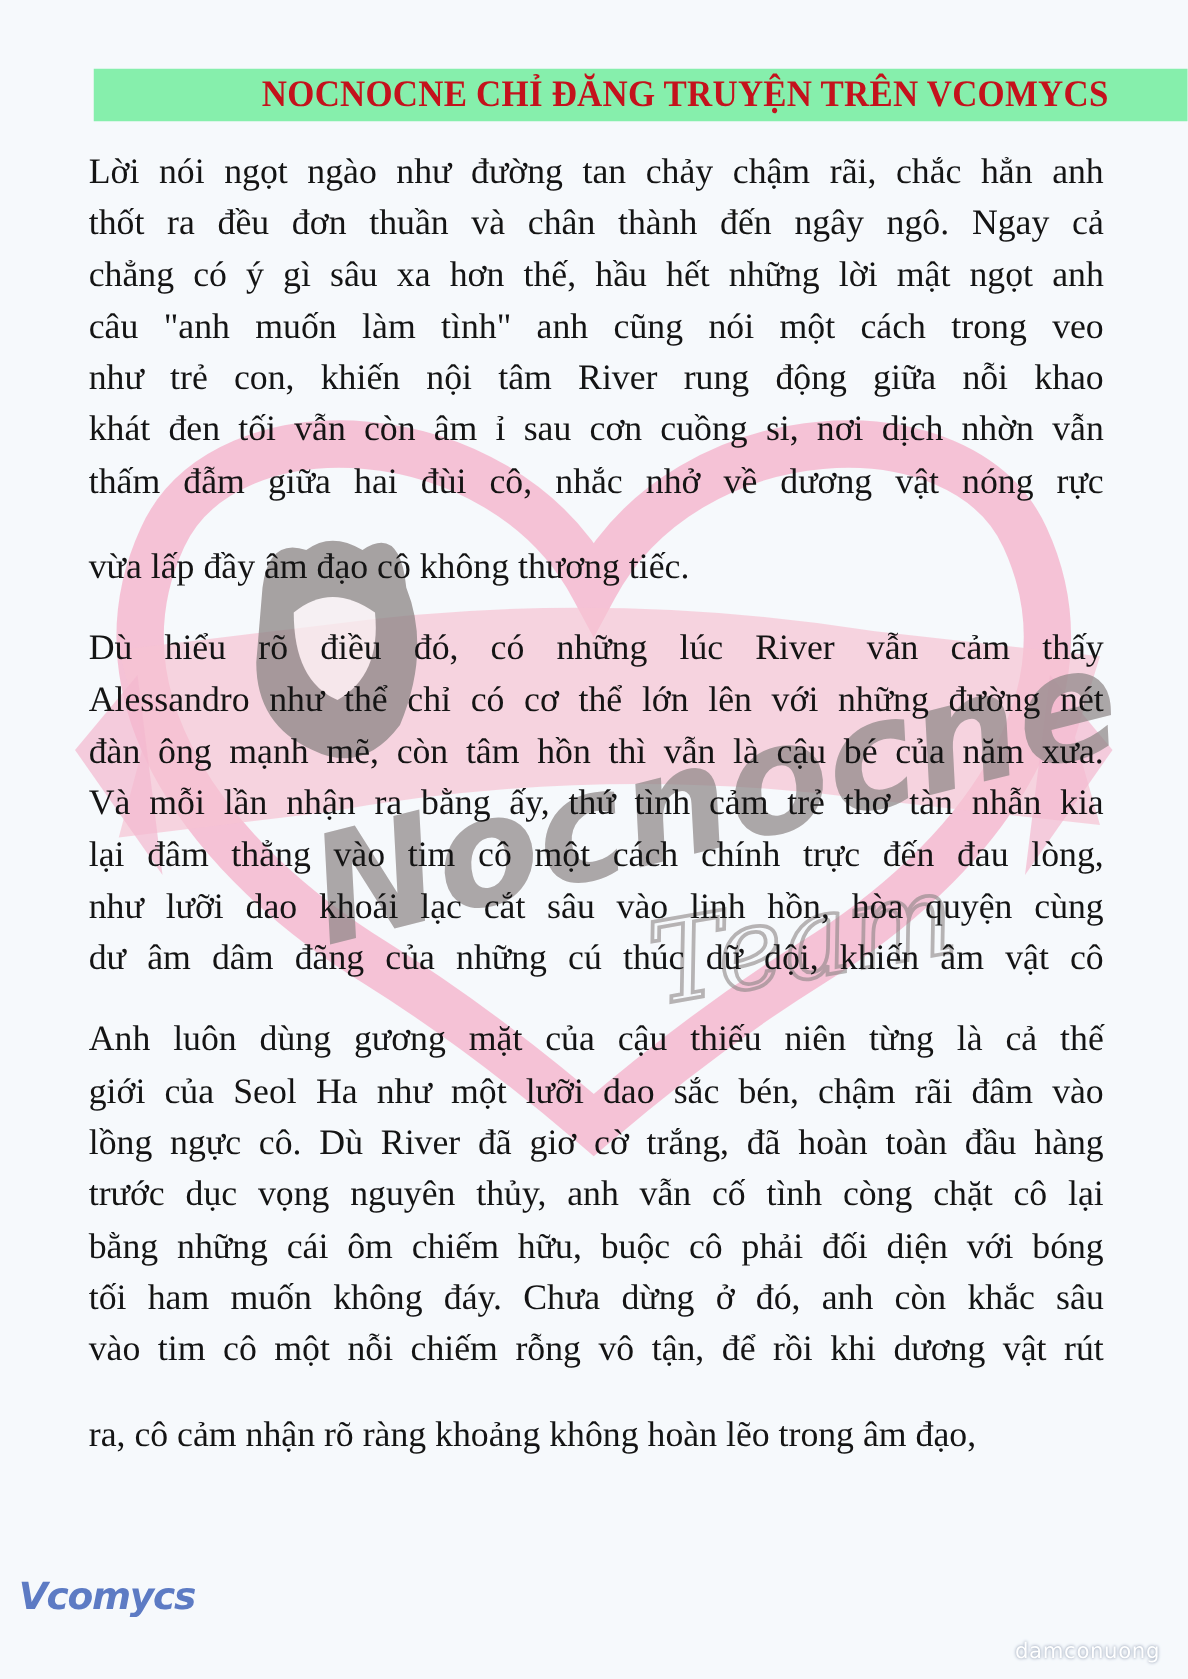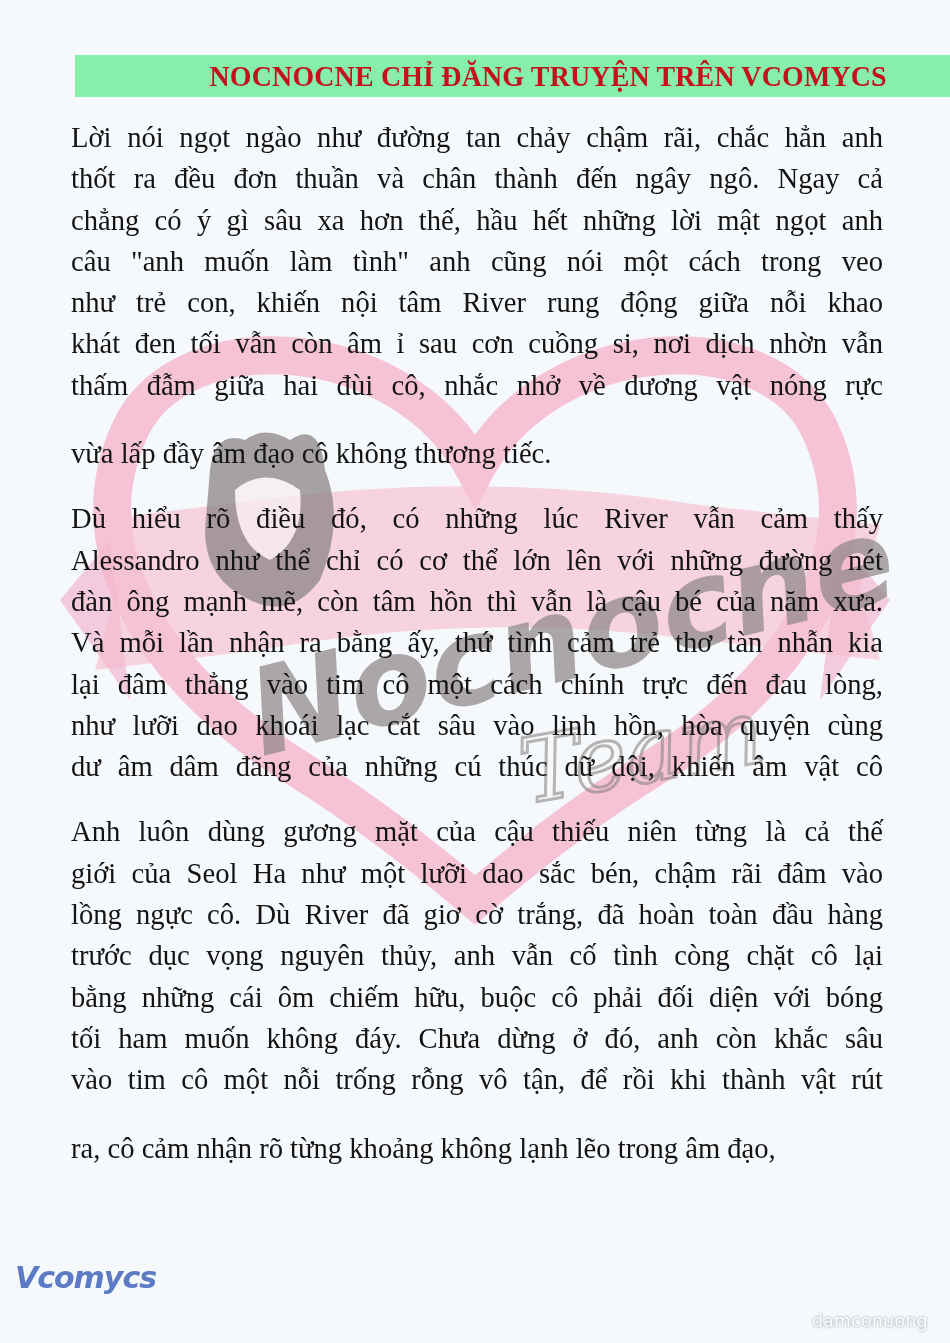--- a/index.html
+++ b/index.html
@@ -85,19 +85,19 @@
     <span class="line">như lưỡi dao khoái lạc cắt sâu vào linh hồn, hòa quyện cùng</span>
     <span class="line">dư âm dâm đãng của những cú thúc dữ dội, khiến âm vật cô</span>
   </p>
   <p>
     <span class="line">Anh luôn dùng gương mặt của cậu thiếu niên từng là cả thế</span>
     <span class="line">giới của Seol Ha như một lưỡi dao sắc bén, chậm rãi đâm vào</span>
     <span class="line">lồng ngực cô. Dù River đã giơ cờ trắng, đã hoàn toàn đầu hàng</span>
     <span class="line">trước dục vọng nguyên thủy, anh vẫn cố tình còng chặt cô lại</span>
     <span class="line">bằng những cái ôm chiếm hữu, buộc cô phải đối diện với bóng</span>
     <span class="line">tối ham muốn không đáy. Chưa dừng ở đó, anh còn khắc sâu</span>
-    <span class="line">vào tim cô một nỗi trống rỗng vô tận, để rồi khi thành vật rút</span>
-    <span class="line last">ra, cô cảm nhận rõ từng khoảng không lạnh lẽo trong âm đạo,</span>
+    <span class="line">vào tim cô một nỗi chiếm rỗng vô tận, để rồi khi dương vật rút</span>
+    <span class="line last">ra, cô cảm nhận rõ ràng khoảng không hoàn lẽo trong âm đạo,</span>
   </p>
 </div>
 
 <div class="footer-logo">Vcomycs</div>
 <div class="footer-site">damconuong</div>
 
 </body></html>

